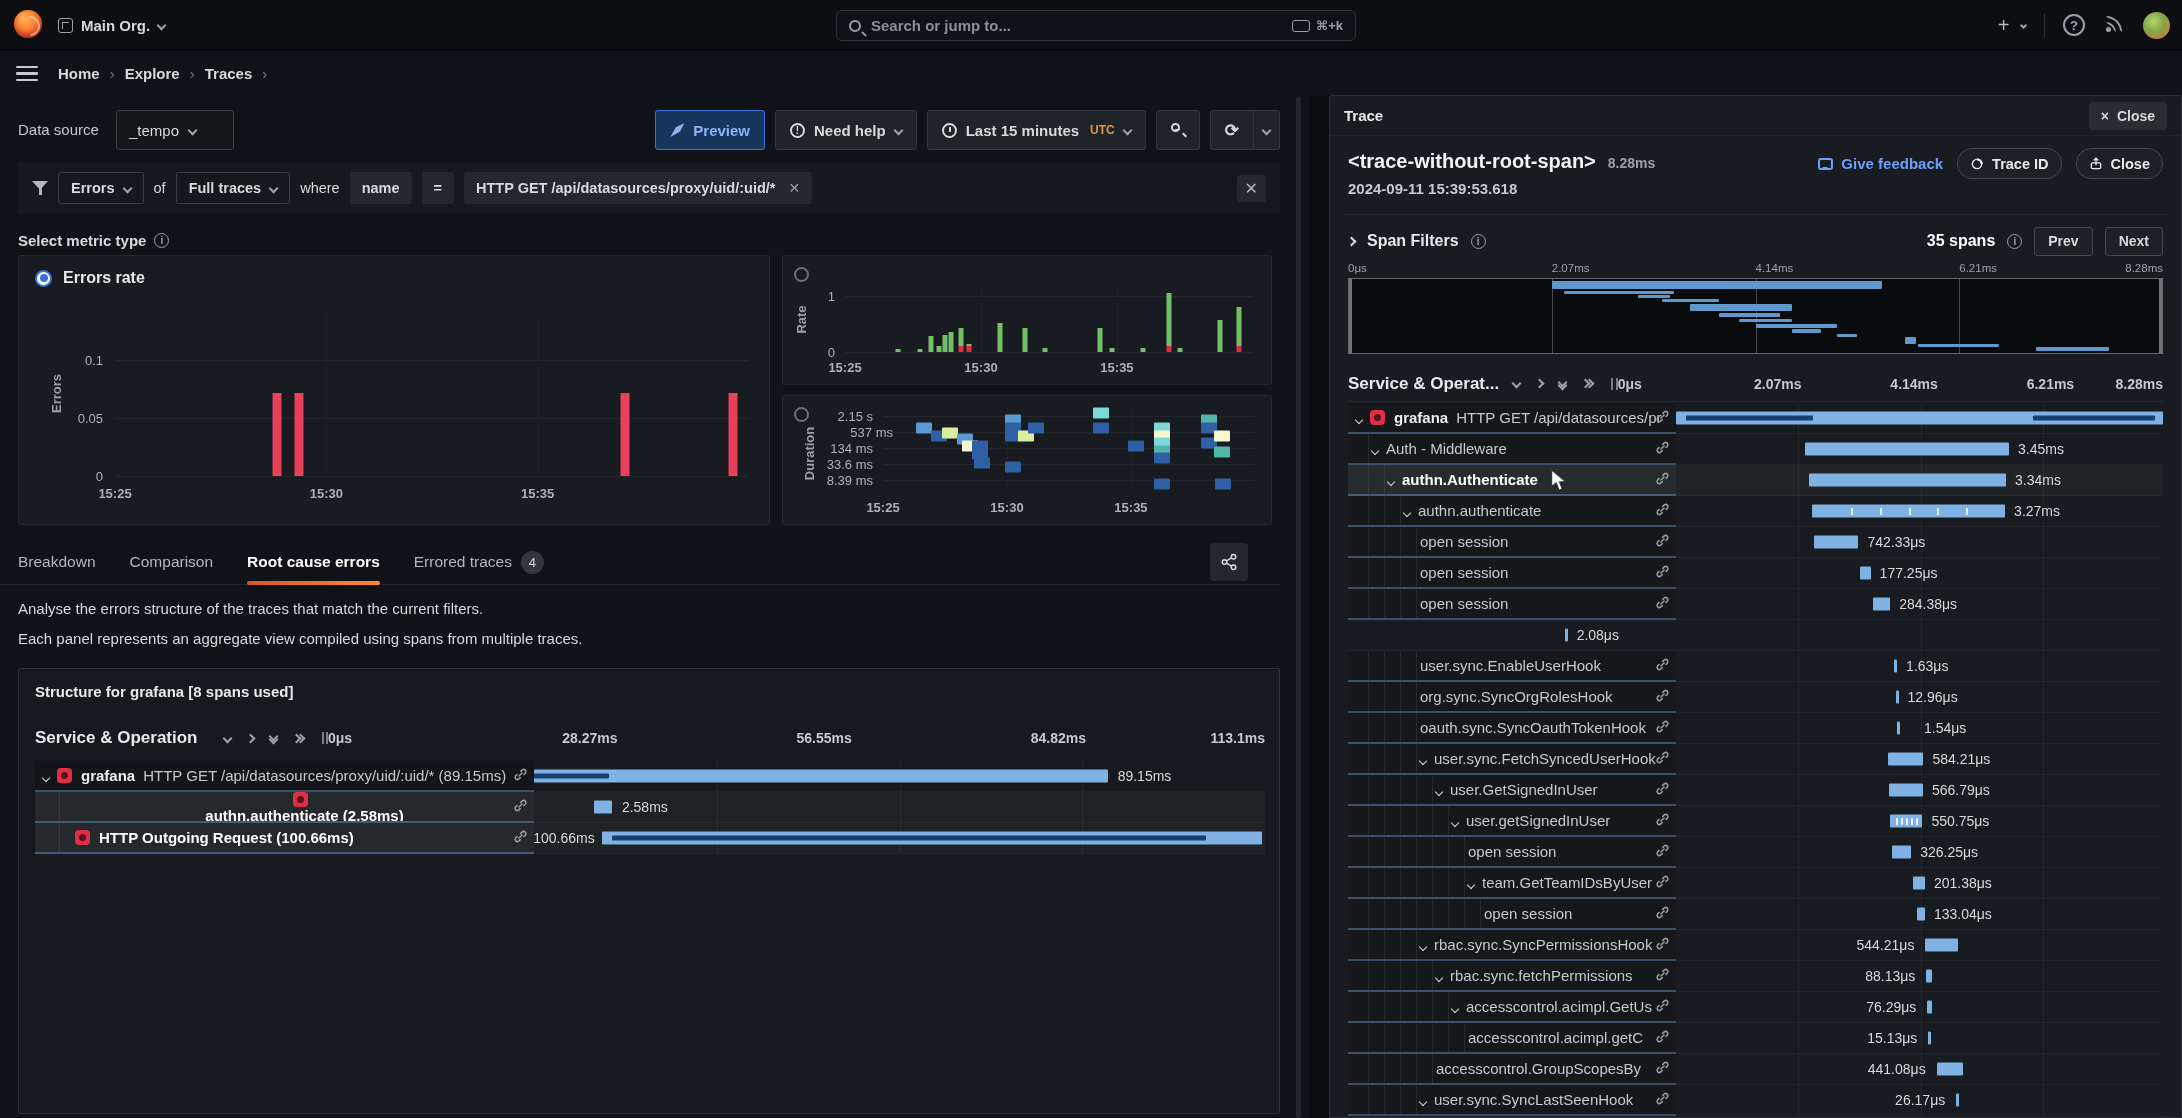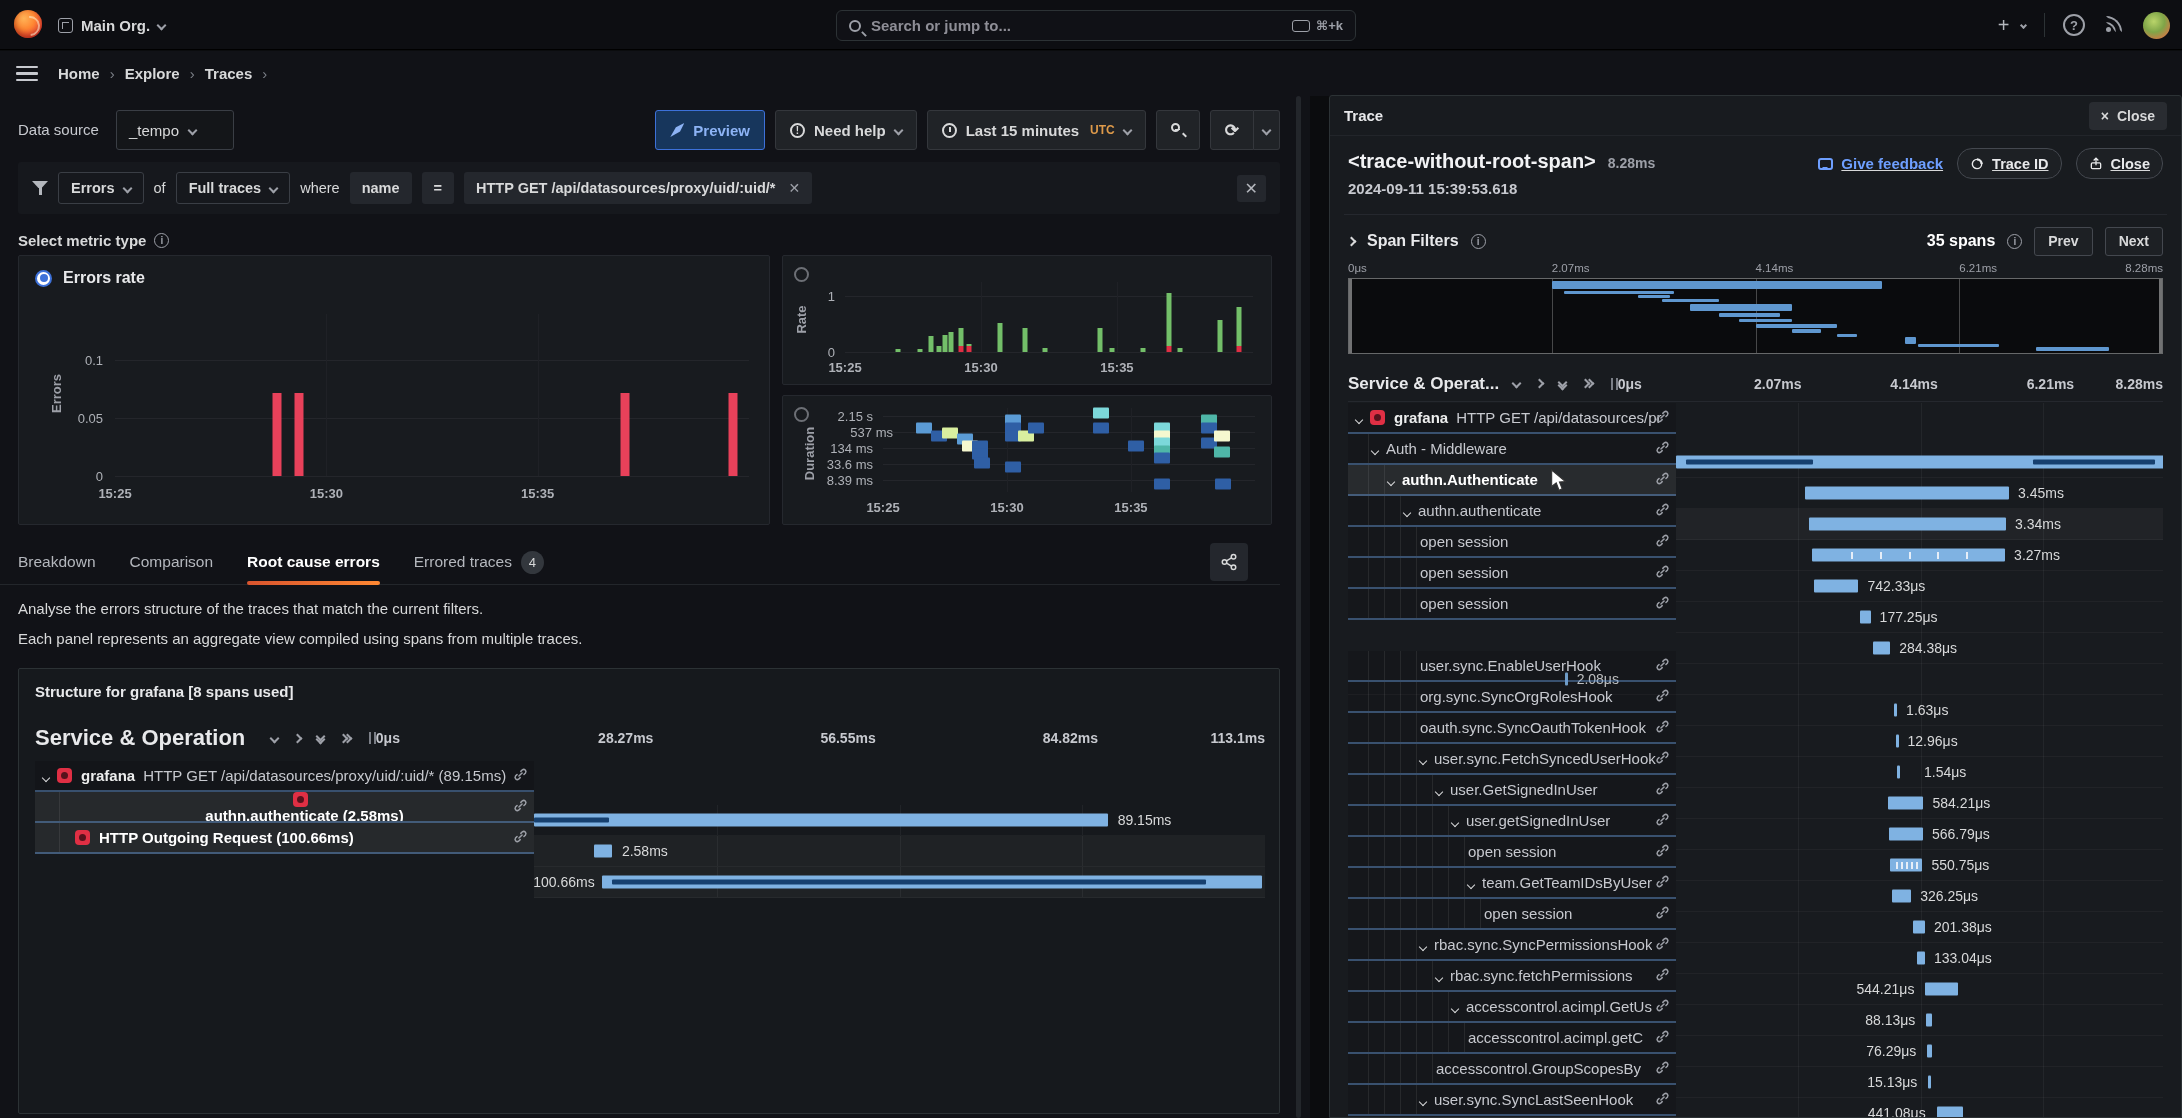--- a/index.html
+++ b/index.html
@@ -124,38 +124,38 @@
   .sharebox { position:absolute; right:32px; top:2px; width:38px; height:38px; background:#24272d; border-radius:4px;
     display:flex; align-items:center; justify-content:center; cursor:pointer;}
 
   .desc { position:absolute; left:18px; font-size:15px; color:#d8d9da; }
 
   
   #structure { position:absolute; left:18px; top:572px; width:1262px; height:446px; background:#16191d;
     border:1px solid #2c3235; border-radius:2px; }
   .struct-title { position:absolute; left:16px; top:14px; font-size:15px; font-weight:bold; color:#e8e9eb; }
   .tbl-head { position:absolute; display:flex; align-items:center; color:#e8e9eb; }
-  .tbl-head .colname { font-size:22px; font-weight:bold; }
+  .tbl-head .colname { font-size:17px; font-weight:bold; }
   .headicons { display:flex; align-items:center; gap:16px; margin-left:26px; color:#9da0a8;}
   .chv { display:inline-block; width:7px; height:7px; border-right:2px solid currentColor; border-bottom:2px solid currentColor; transform:rotate(45deg); }
   .chv.r { transform:rotate(-45deg); }
   .dblv { display:inline-flex; flex-direction:column; }
   .dblv .chv:last-child{ margin-top:-4px; }
   .dblh { display:inline-flex; }
   .dblh .chv:last-child{ margin-left:-3px; }
   .grip { display:inline-flex; gap:2.5px; margin-left:18px;}
   .grip i { width:2px; height:12px; background:#7b7f87; }
   .ticklab { position:absolute; top:0; font-size:14px; font-weight:bold; color:#c7c9cf; }
   .rowwrap { position:absolute; }
   .trow { position:relative; display:flex; height:31px; }
   .tname { position:relative; height:100%; display:flex; align-items:center; overflow:hidden;
     border-bottom:2px solid rgba(101,153,214,.45); background:rgba(0,0,0,.12); font-size:15px; color:#c7c9cf; white-space:nowrap;}
   .tname .svc { font-weight:bold; color:#eceded; margin-right:8px;}
   .tname .lnkw { position:absolute; right:6px; top:50%; transform:translateY(-50%); }
-  .ttime { position:relative; flex:1; height:100%; border-bottom:1px solid rgba(255,255,255,.04);margin-top:44px; }
+  .ttime { position:relative; flex:1; height:100%; border-bottom:1px solid rgba(255,255,255,.04); }
   .sbar { position:absolute; top:50%; transform:translateY(-50%); height:13px; background:#7fb2e2; border-radius:1px; }
   .sbar .inner { position:absolute; top:4px; height:5px; background:#16406f; border-radius:1px;}
   .durlab { position:absolute; top:50%; transform:translateY(-50%); font-size:14px; color:#d8d9da; white-space:nowrap;}
   .errb { width:15px; height:15px; border-radius:4px; background:#e02f44; position:relative; flex:none; margin-right:9px;}
   .errb:after{content:"";position:absolute;left:4px;top:4px;width:7px;height:7px;border-radius:50%;background:#57121c;}
   .expander { color:#d8d9da; margin-right:8px; flex:none;}
   .expander .chv{width:6px;height:6px;border-width:1.8px;}
   .guide { position:absolute; top:0; bottom:0; width:1px; background:rgba(255,255,255,.08); }
   .hl .tname { background:rgba(255,255,255,.07); color:#fff; font-weight:bold; }
   .hl .ttime { background:rgba(255,255,255,.04); }
@@ -165,21 +165,21 @@
     border:1px solid #2c3235; border-radius:3px 3px 0 0; overflow:hidden; }
   .tr-head { position:absolute; left:0; top:0; right:0; height:40px; border-bottom:1px solid #22252a;
     display:flex; align-items:center; padding:0 14px; }
   .tr-head .t { font-size:15px; font-weight:bold; color:#e8e9eb; }
   .closebtn { margin-left:auto; height:28px; display:flex; align-items:center; gap:8px; padding:0 12px;
     background:#292c31; border-radius:4px; font-size:14px; font-weight:bold; color:#d8d9da; cursor:pointer;}
   .tr-title { position:absolute; left:18px; top:54px; display:flex; align-items:baseline; gap:12px;}
   .tr-title .nm { font-size:20px; font-weight:bold; color:#f2f3f5; }
   .tr-title .dur { font-size:14px; color:#9da0a8; font-weight:bold;}
   .tr-ts { position:absolute; left:18px; top:84px; font-size:15px; font-weight:bold; color:#c7c9cf; }
-  .tr-actions { position:absolute; right:18px; top:52px; display:flex; align-items:center; gap:14px;text-decoration:underline; }
+  .tr-actions { position:absolute; right:18px; top:52px; display:flex; align-items:center; gap:14px; }
   .feedback { display:flex; align-items:center; gap:8px; color:#6e9fff; font-size:15px; font-weight:bold; cursor:pointer;}
   .bubble { width:15px; height:12px; border:2px solid #6e9fff; border-radius:3px; position:relative;}
   .bubble:after{content:"";position:absolute;left:2px;bottom:-5px;border:3px solid transparent;border-top-color:#6e9fff;}
   .minibtn { height:31px; display:flex; align-items:center; gap:8px; padding:0 12px; border:1px solid #44484f;
     border-radius:15px; font-size:14.5px; font-weight:bold; color:#e8e9eb; cursor:pointer; background:#1d2024;}
   .tr-div { position:absolute; left:14px; right:14px; top:118px; height:1px; background:#25282e; }
   .sf-row { position:absolute; left:18px; right:18px; top:128px; height:34px; display:flex; align-items:center; gap:12px;}
   .sf-row .lab { font-size:16px; font-weight:bold; color:#e8e9eb; }
   .sf-right { margin-left:auto; display:flex; align-items:center; gap:12px; }
   .spans-ct { font-size:16px; font-weight:bold; color:#fff; }

